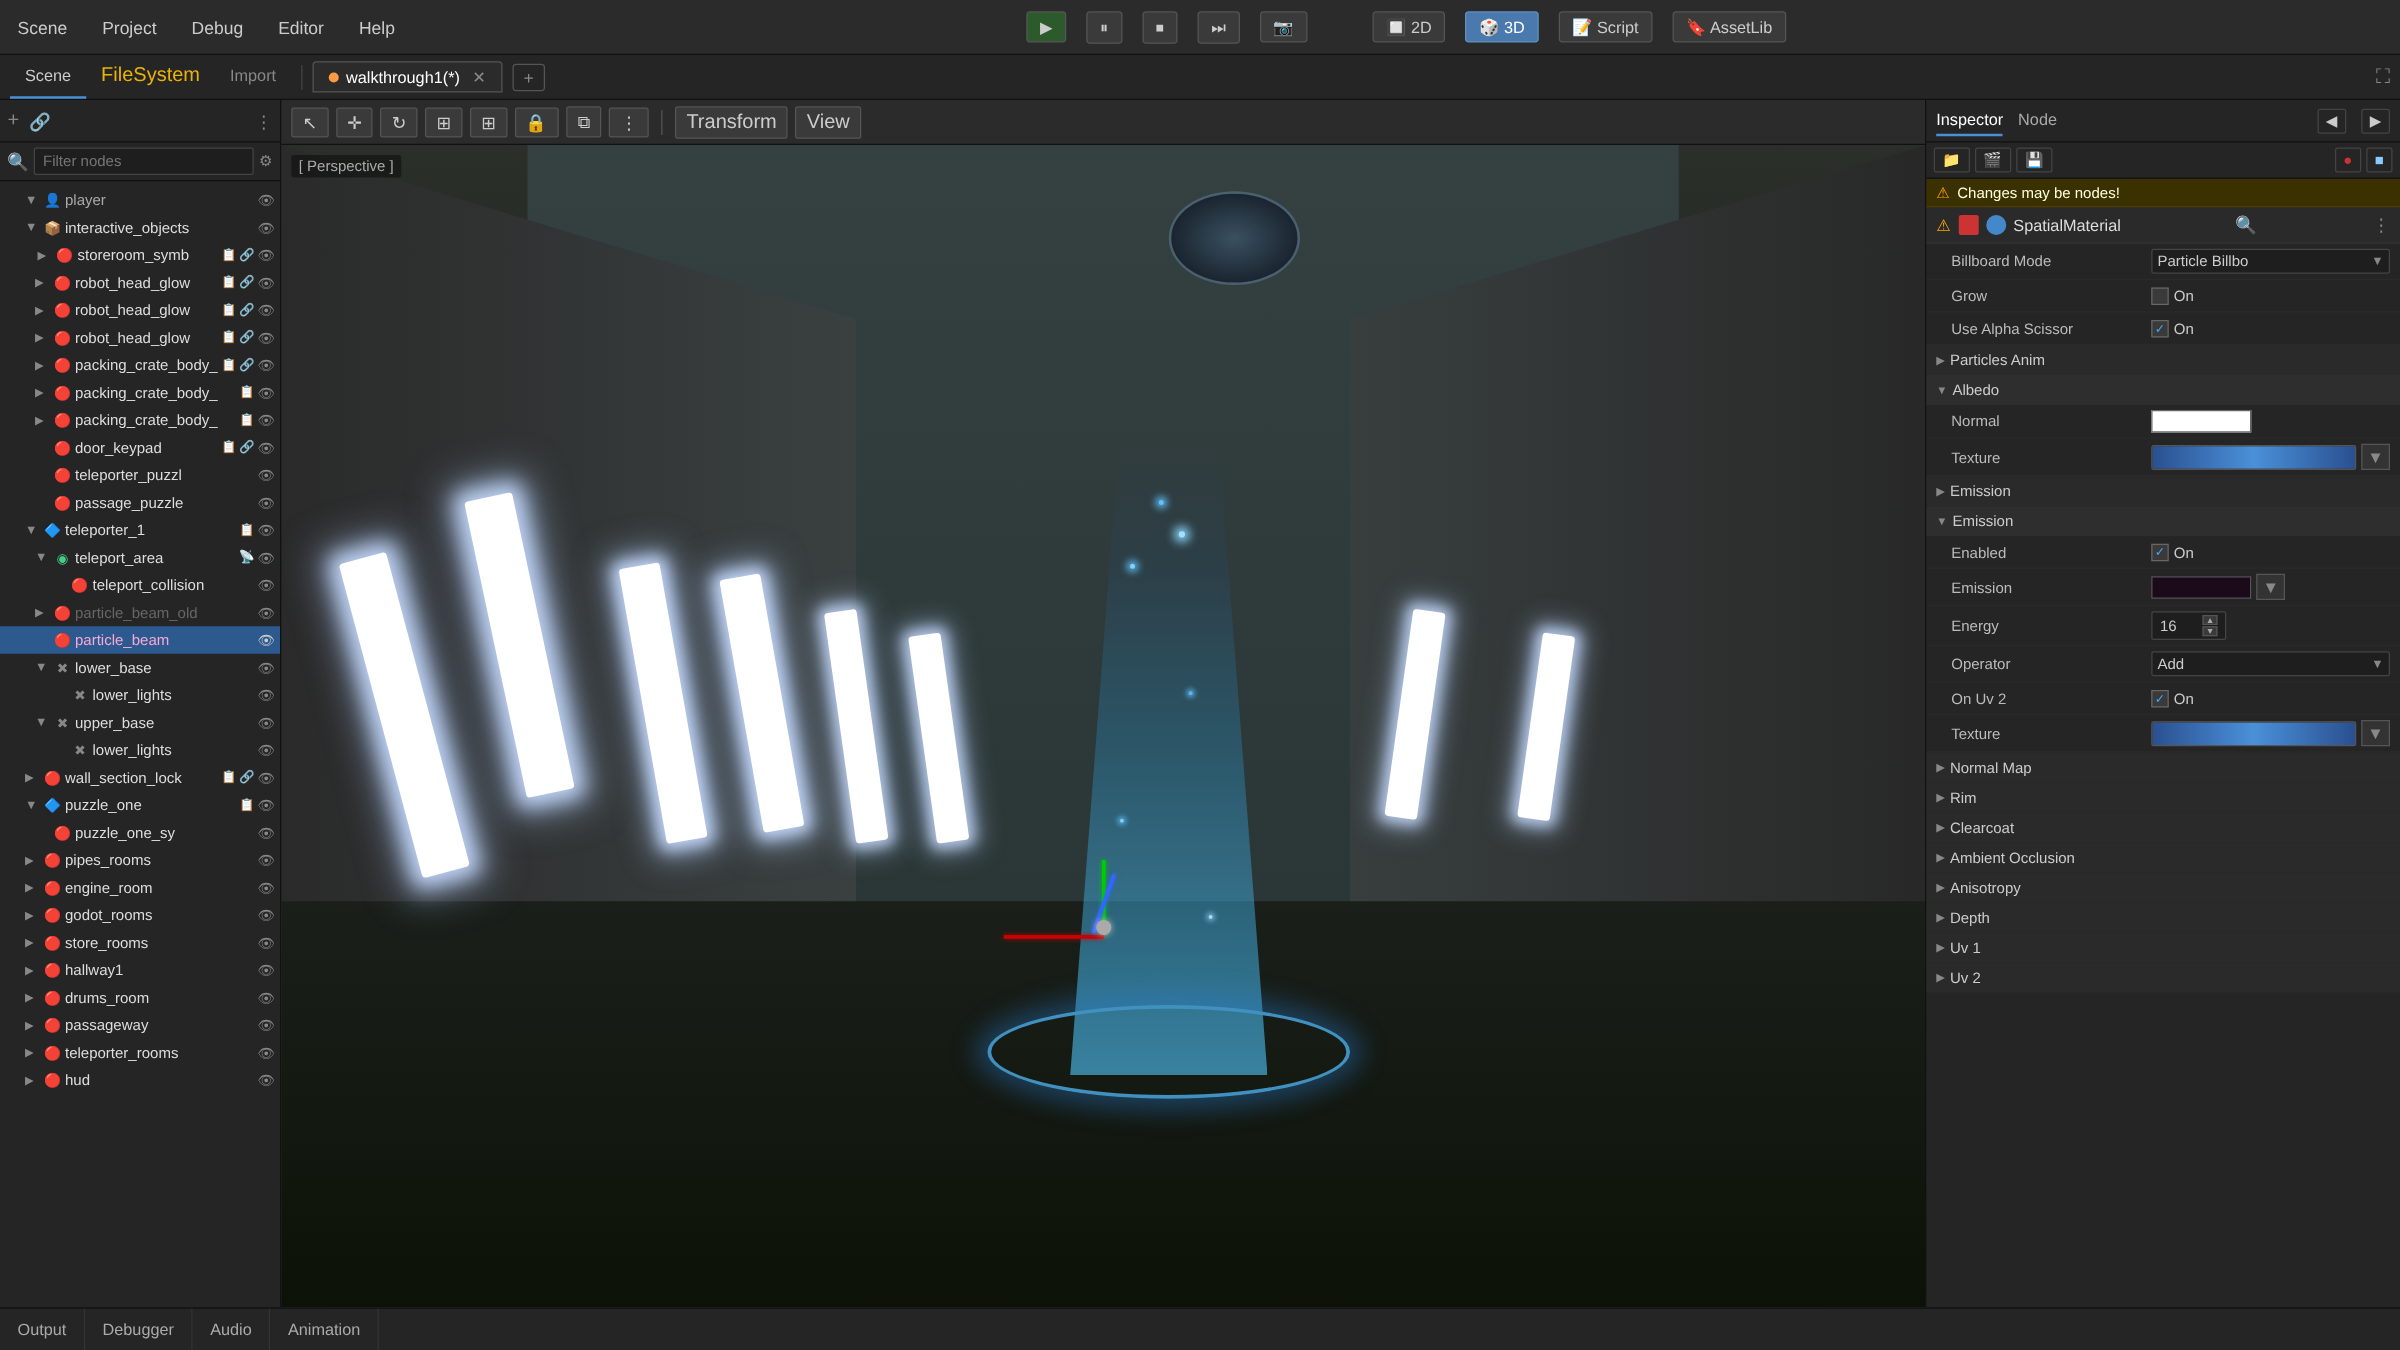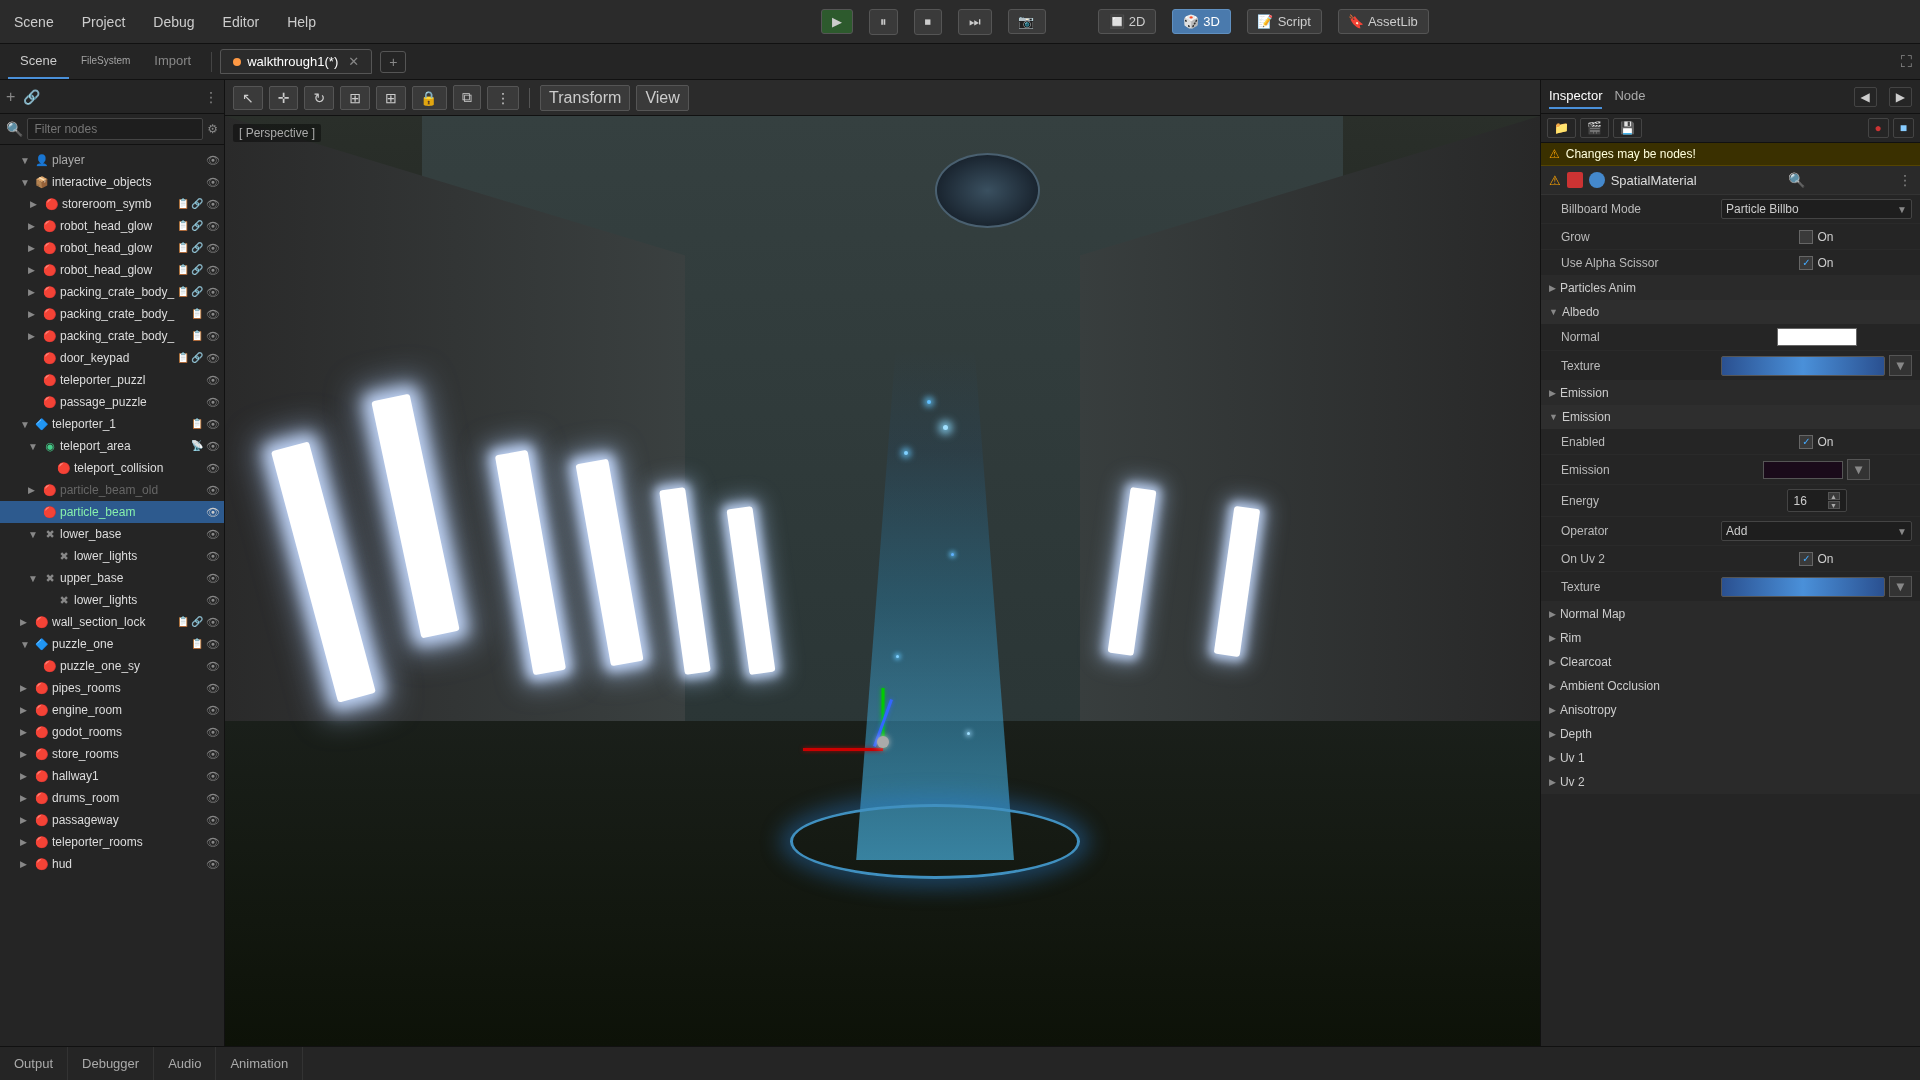--- a/index.html
+++ b/index.html
@@ -86,21 +86,21 @@
 
     .material-header { display: flex; align-items: center; gap: 6px; padding: 6px 8px; background: #2a2a2a; border-bottom: 1px solid #333; }
     .material-name { font-size: 13px; color: #ddd; }
     .insp-search { background: transparent; border: none; color: #888; font-size: 14px; cursor: pointer; margin-left: auto; }
     .section-header { display: flex; align-items: center; gap: 4px; padding: 5px 8px; background: #2a2a2a; cursor: pointer; color: #ccc; font-size: 12px; }
     .section-arrow { font-size: 9px; color: #888; }
     .section-arrow.open::before { content: '▼'; }
     .section-arrow.closed::before { content: '▶'; }
     .prop-row { display: flex; align-items: center; padding: 4px 8px 4px 20px; min-height: 26px; border-bottom: 1px solid #2a2a2a; }
     .prop-label { flex: 0 0 160px; color: #bbb; font-size: 12px; }
-    .prop-value { flex: 1; display: flex; align-items: center; gap: 4px; justify-content: center; }
+    .prop-value { flex: 1; display: flex; align-items: center; gap: 4px; }
     .prop-color { width: 60px; height: 18px; background: #fff; border: 1px solid #555; cursor: pointer; }
     .prop-dropdown { flex: 1; background: #1e1e1e; border: 1px solid #444; color: #ccc; padding: 2px 4px; font-size: 12px; display: flex; align-items: center; justify-content: space-between; cursor: pointer; border-radius: 2px; min-width: 80px; }
     .prop-dropdown-arrow { color: #888; font-size: 10px; }
     .checkbox { width: 14px; height: 14px; background: #3a3a3a; border: 1px solid #666; display: flex; align-items: center; justify-content: center; font-size: 10px; cursor: pointer; }
     .checkbox.checked::after { content: '✓'; color: #4af; }
     .prop-on-label { color: #ccc; font-size: 12px; }
 
     
     ::-webkit-scrollbar { width: 6px; }
     ::-webkit-scrollbar-track { background: #1e1e1e; }
@@ -134,21 +134,21 @@
     <button class="toolbar-btn active">🎲 3D</button>
     <button class="toolbar-btn">📝 Script</button>
     <button class="toolbar-btn">🔖 AssetLib</button>
   </div>
 </div>
 
 <div id="tab-bar">
 
   <div style="display:flex; gap:0; align-items:center;">
     <div class="scene-tab active" style="border-bottom:2px solid #4a90d9; padding:0 12px; height:34px; display:flex;align-items:center;cursor:pointer;color:#ccc;font-size:13px;">Scene</div>
-    <div class="scene-tab" style="padding:0 12px; height:34px; display:flex;align-items:center;cursor:pointer;color:#a3a3a3;font-size:10px;">FileSystem</div>
+    <div class="scene-tab" style="padding:0 12px; height:34px; display:flex;align-items:center;cursor:pointer;color:#eab308;font-size:16px;">FileSystem</div>
     <div class="scene-tab" style="padding:0 12px; height:34px; display:flex;align-items:center;cursor:pointer;color:#888;font-size:13px;">Import</div>
   </div>
   <div style="width:1px; height:20px; background:#444; margin:0 4px;"></div>
 
   <div class="tab active" style="display:flex;align-items:center;gap:6px;background:#2b2b2b;border:1px solid #555;padding:4px 12px;cursor:pointer;color:#fff;font-size:13px;border-radius:3px 3px 0 0;">
     <span style="width:8px;height:8px;border-radius:50%;background:#ff9944;display:inline-block;"></span>
     <span>walkthrough1(*)</span>
     <span style="color:#888;margin-left:4px;cursor:pointer;">✕</span>
   </div>
   <button style="background:transparent;border:1px solid #555;color:#888;padding:2px 8px;cursor:pointer;border-radius:3px;font-size:14px;margin-left:4px;">+</button>
@@ -343,21 +343,21 @@
         <span class="tree-label" style="color:#666;">particle_beam_old</span>
         <div class="tree-actions">
             <span class="tree-action icon-eye">👁</span>
           </div>
       </div>
 
       <div class="tree-item selected">
         <span style="width:22px;"></span>
         <span class="expand-btn" style="font-size:9px;color:transparent;">▶</span>
         <span class="tree-icon" style="color:#cc4444;">🔴</span>
-        <span class="tree-label" style="color:#86efac;">particle_beam</span>
+        <span class="tree-label" style="color:#f9a8d4;">particle_beam</span>
         <div class="tree-actions">
             <span class="tree-action icon-eye" style="color:#ccc;">👁</span>
           </div>
       </div>
 
       <div class="tree-item">
         <span style="width:22px;"></span>
         <span class="expand-btn">▼</span>
         <span class="tree-icon" style="color:#888;">✖</span>
         <span class="tree-label">lower_base</span>

